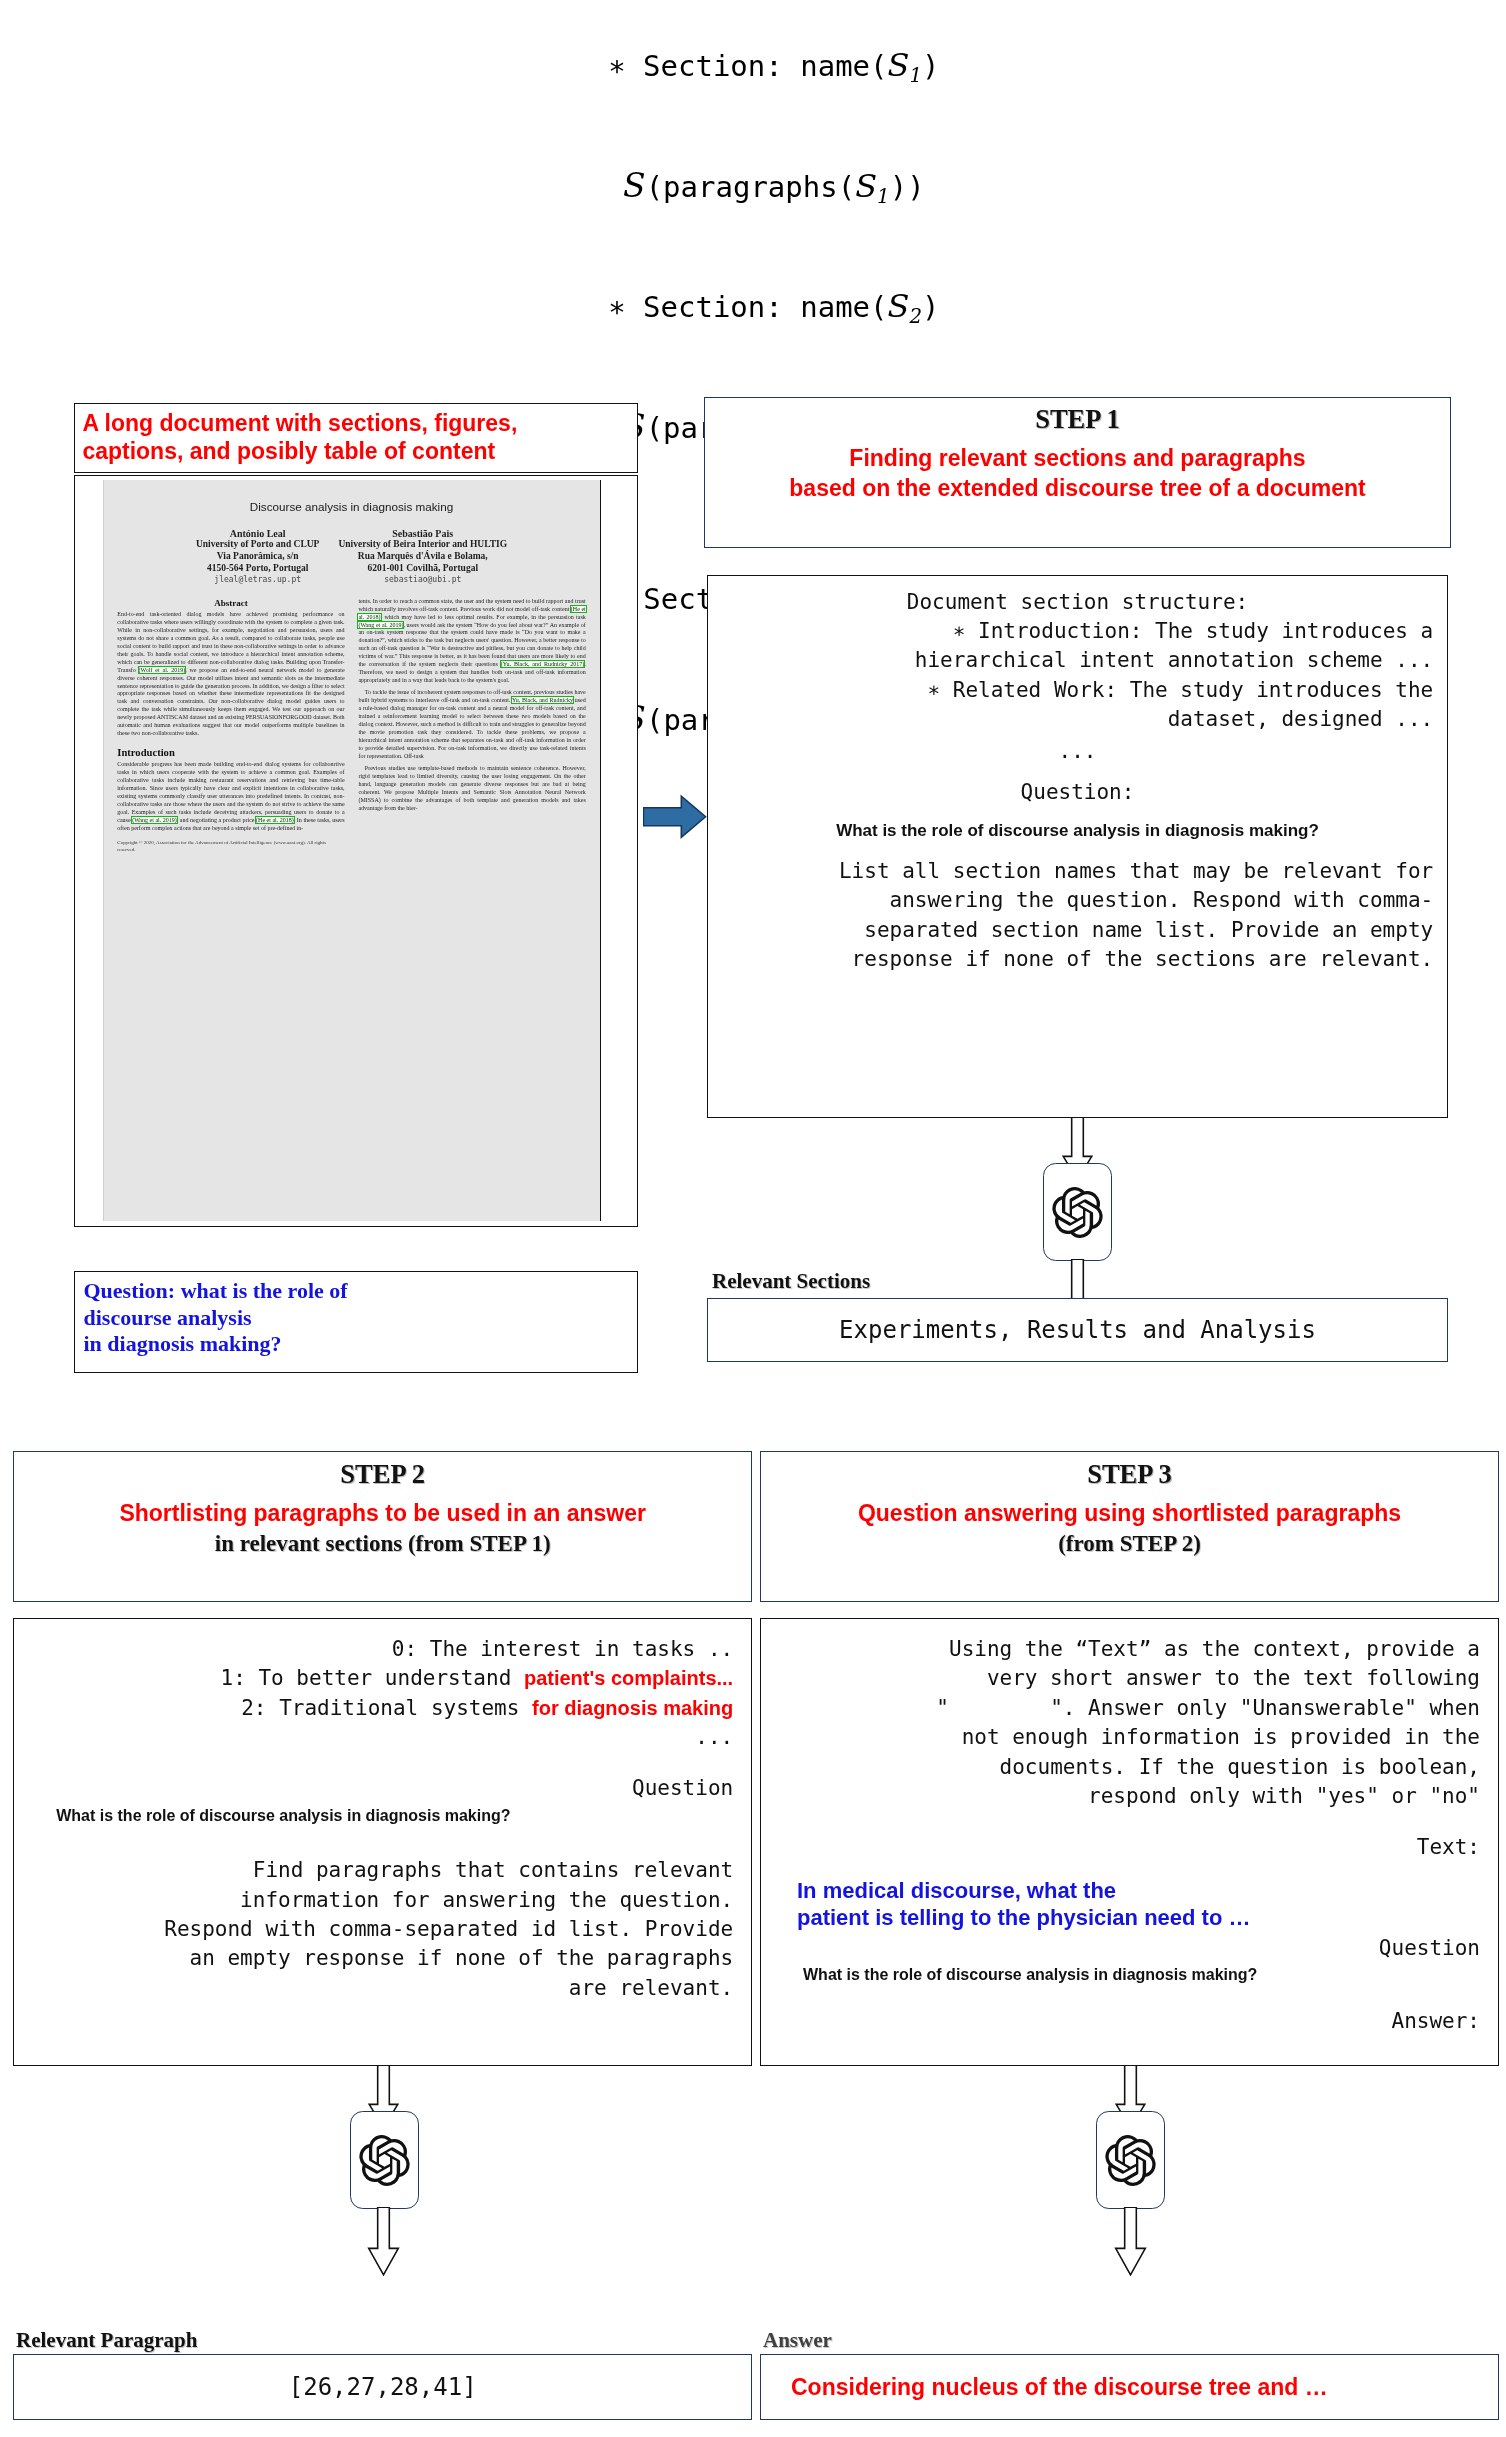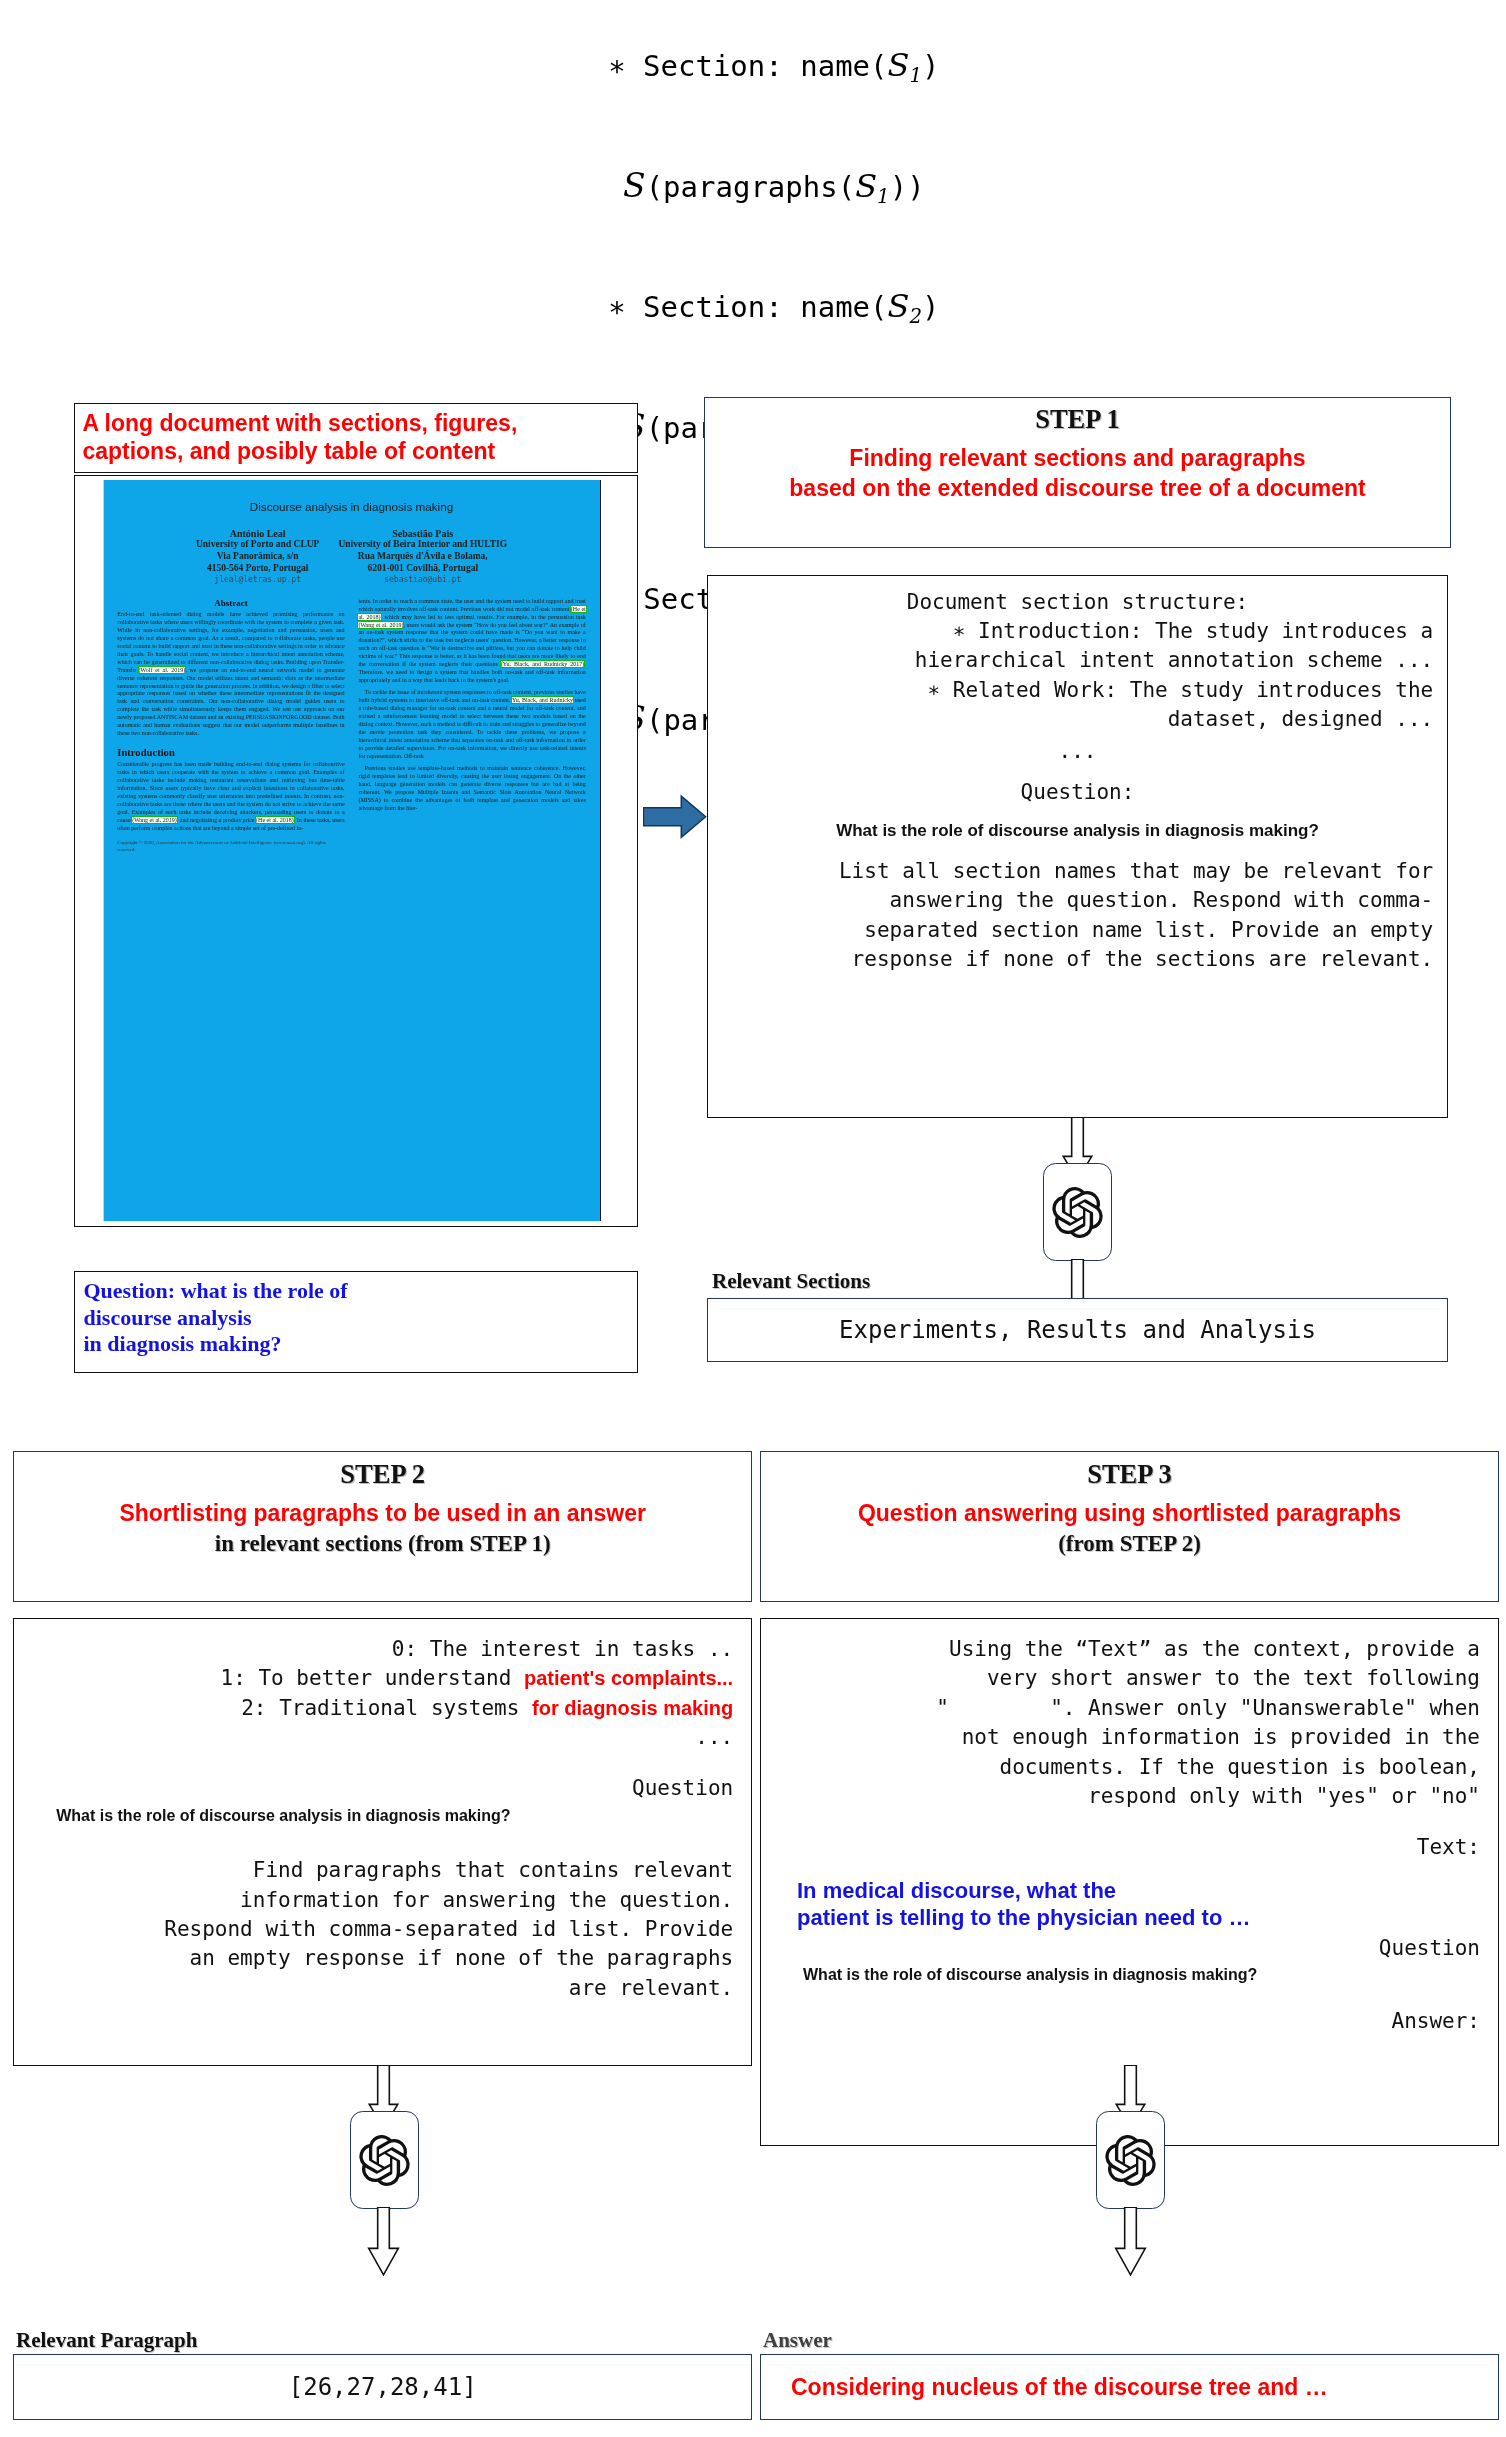--- a/index.html
+++ b/index.html
@@ -42,21 +42,21 @@
     color: #ff0000; font-weight: bold; font-size: 23px; line-height: 1.22;
     font-family: "Liberation Sans", sans-serif;
   }
 
   #doc-thumb {
     left: 74px; top: 475px; width: 564px; height: 752px;
     overflow: hidden;
   }
   .paper-page {
     position: absolute; left: 27.5px; top: 4.2px; width: 498px; height: 741px;
-    background: #0ea5e9; border-left: 0.5px solid #cfcfcf; border-right: 0.5px solid #111;
+    background: #e5e5e5; border-left: 0.5px solid #cfcfcf; border-right: 0.5px solid #111;
   }
   .paper-title {
     text-align: center; font-size: 11.7px; color: #1a1a1a; margin-top: 20px;
     font-family: "Liberation Sans", sans-serif;
   }
   .paper-authors { display: flex; justify-content: center; gap: 19px; margin-top: 15px; }
   .auth { text-align: center; font-family: "Liberation Serif", serif; }
   .auth .nm { font-weight: bold; font-size: 10px; color: #1d1d1d; }
   .auth .af { font-weight: bold; font-size: 9.5px; color: #1d1d1d; line-height: 1.25; }
   .auth .em { font-family: "DejaVu Sans Mono", monospace; font-size: 8px; color: #444; }
@@ -148,21 +148,21 @@
   #step2-body {
     left: 13.2px; top: 1618px; width: 739px; height: 448px; padding: 16px 18px;
   }
 
   
   #step3-head {
     left: 760px; top: 1451px; width: 739px; height: 151px;
     padding: 7.4px 5.3px 4.2px 5.3px; text-align: center;
   }
   #step3-body {
-    left: 760px; top: 1618px; width: 739px; height: 528px; padding: 16px 18px;
+    left: 760px; top: 1618px; width: 739px; height: 448px; padding: 16px 18px;
   }
 
   .red-inline { color: #ff0000; font-family: "Liberation Sans", sans-serif; font-weight: bold; font-size: 20px;}
   .blue-inline { color: #1414e0; font-family: "Liberation Sans", sans-serif; font-weight: bold; font-size: 22px; line-height:1.25;}
   .sub-q {
     font-family: "Liberation Sans", sans-serif; font-weight: bold; font-size: 16px;
     color: #111; margin-left: 24px;
   }
 
   

